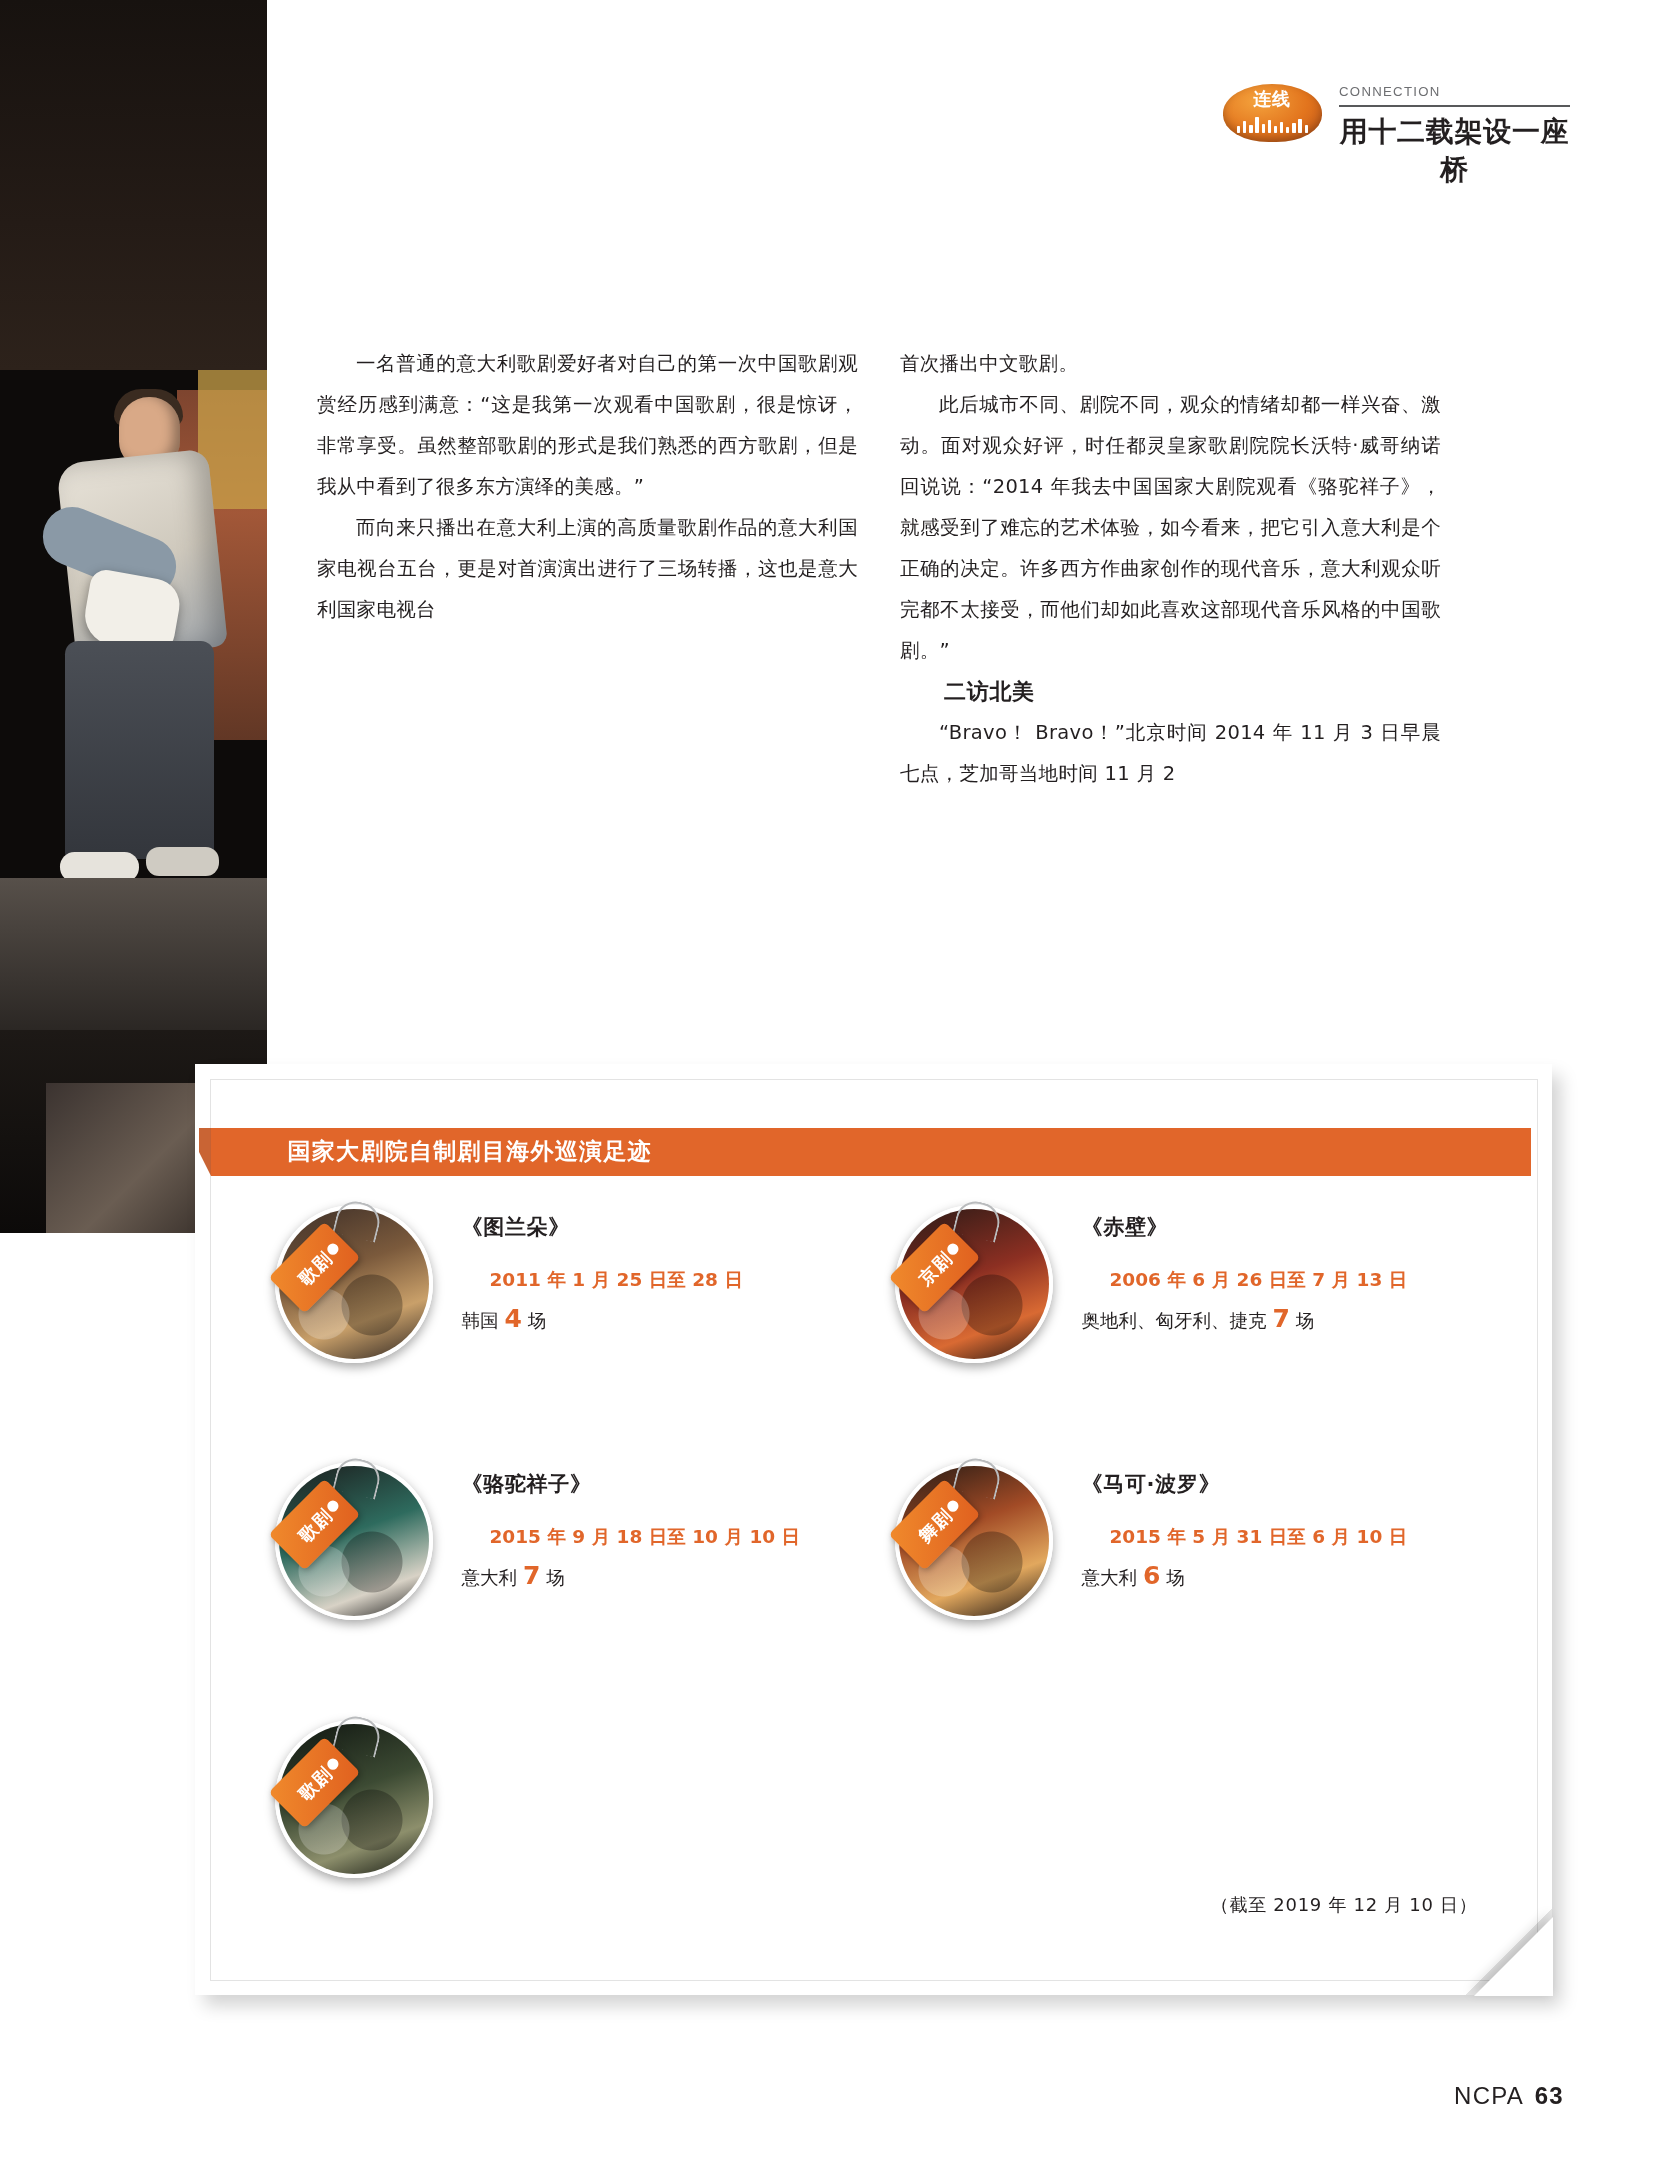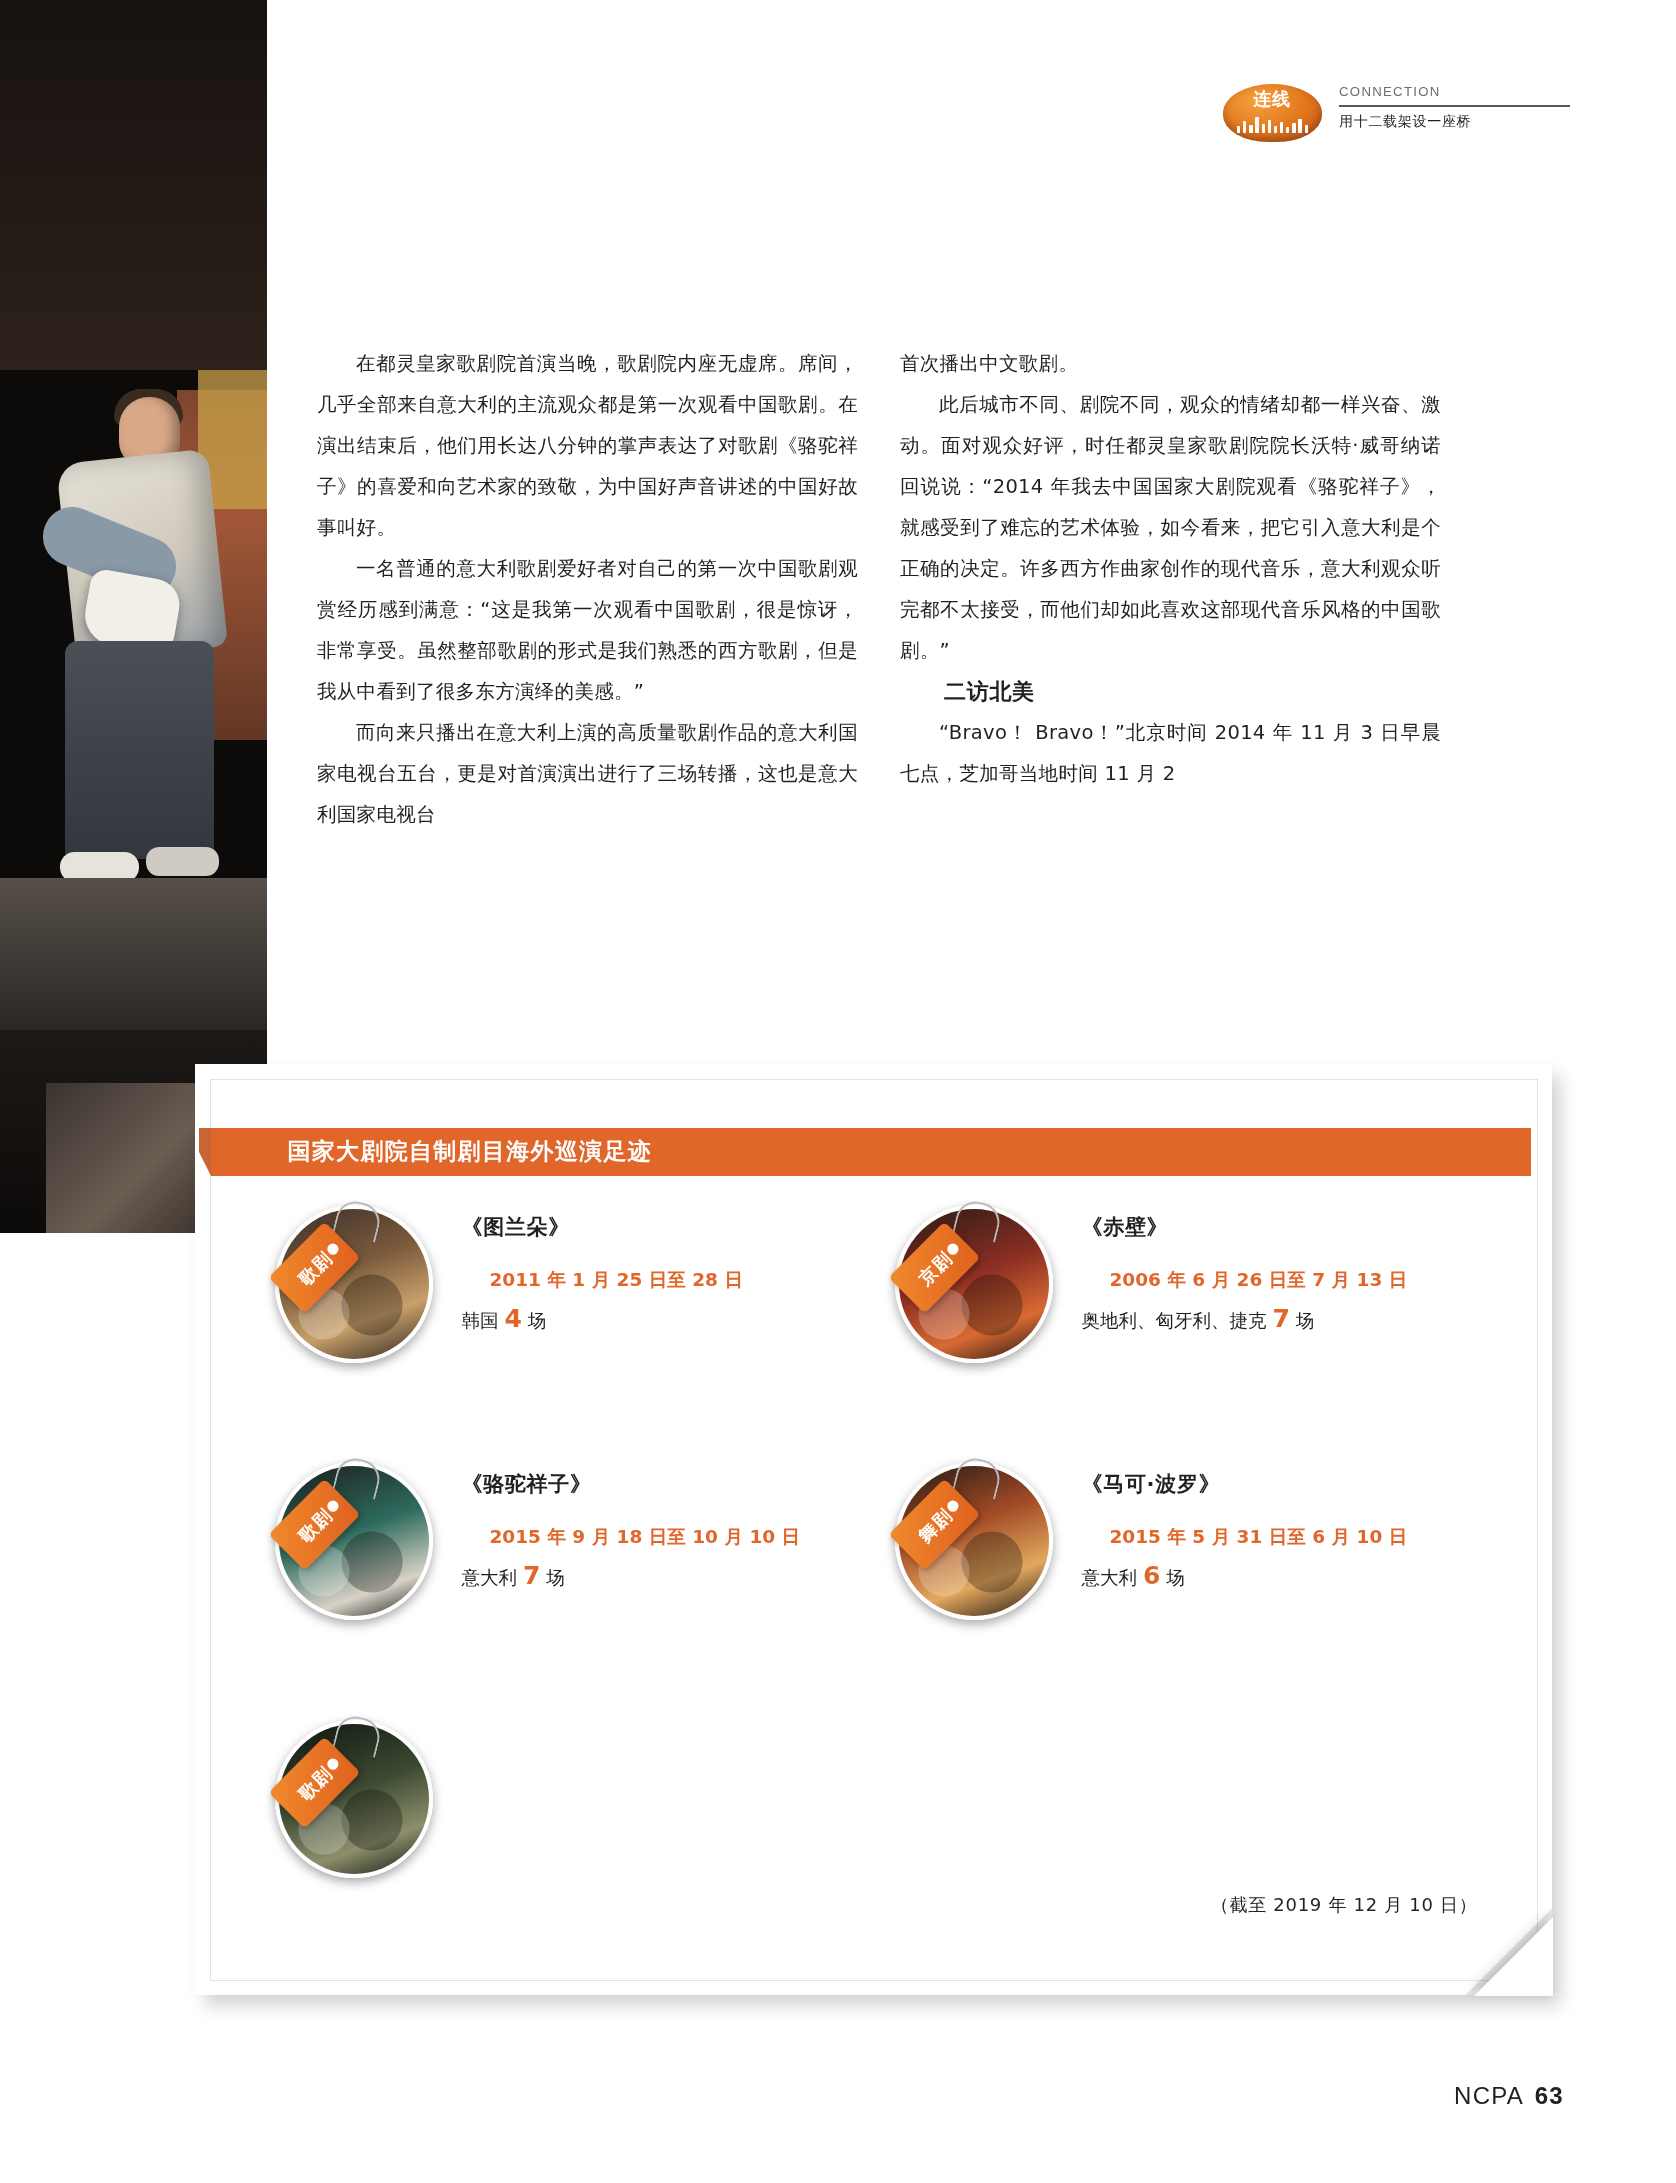--- a/index.html
+++ b/index.html
@@ -137,21 +137,21 @@
     position: absolute; left: 119px; top: 5.3px;
     font-size: 13.2px; letter-spacing: 1.3px; color: #6d6e71;
     font-family: "Liberation Sans", sans-serif;
   }
   .mast-rule {
     position: absolute; left: 119px; top: 26.4px; width: 231px; height: 1.3px;
     background: #58595b;
   }
   .mast-cn {
     position: absolute; left: 119px; top: 34px;
-    font-size: 14px; font-weight: normal; color: #231f20; letter-spacing: 0.7px;
+    font-size: 28px; font-weight: bold; color: #231f20; letter-spacing: 0.7px; text-align: center;
   }
 
   
   .col {
     position: absolute;
     width: 541px;
     font-size: 19.5px;
     line-height: 41px;
     color: #231f20;
     text-align: justify;
@@ -342,21 +342,20 @@
         <i style="height:14.5px"></i>
         <i style="height:8px"></i>
     </div>
   </div>
   <div class="mast-en">CONNECTION</div>
   <div class="mast-rule"></div>
   <div class="mast-cn">用十二载架设一座桥</div>
 </div>
 
 <div class="col col-left">
-  <p>在都灵皇家歌剧院首演当晚，歌剧院内座无虚席。席间，几乎全部来自意大利的主流观众都是第一次观看中国歌剧。在演出结束后，他们用长达八分钟的掌声表达了对歌剧《骆驼祥子》的喜爱和向艺术家的致敬，为中国好声音讲述的中国好故事叫好。</p>
   <p>一名普通的意大利歌剧爱好者对自己的第一次中国歌剧观赏经历感到满意：“这是我第一次观看中国歌剧，很是惊讶，非常享受。虽然整部歌剧的形式是我们熟悉的西方歌剧，但是我从中看到了很多东方演绎的美感。”</p>
   <p>而向来只播出在意大利上演的高质量歌剧作品的意大利国家电视台五台，更是对首演演出进行了三场转播，这也是意大利国家电视台</p>
 </div>
 
 <div class="col col-right">
   <p class="noindent">首次播出中文歌剧。</p>
   <p>此后城市不同、剧院不同，观众的情绪却都一样兴奋、激动。面对观众好评，时任都灵皇家歌剧院院长沃特·威哥纳诺回说说：“2014 年我去中国国家大剧院观看《骆驼祥子》，就感受到了难忘的艺术体验，如今看来，把它引入意大利是个正确的决定。许多西方作曲家创作的现代音乐，意大利观众听完都不太接受，而他们却如此喜欢这部现代音乐风格的中国歌剧。”</p>
   <p class="subhead">二访北美</p>
   <p>“Bravo！ Bravo！”北京时间 2014 年 11 月 3 日早晨七点，芝加哥当地时间 11 月 2</p>
 </div>

